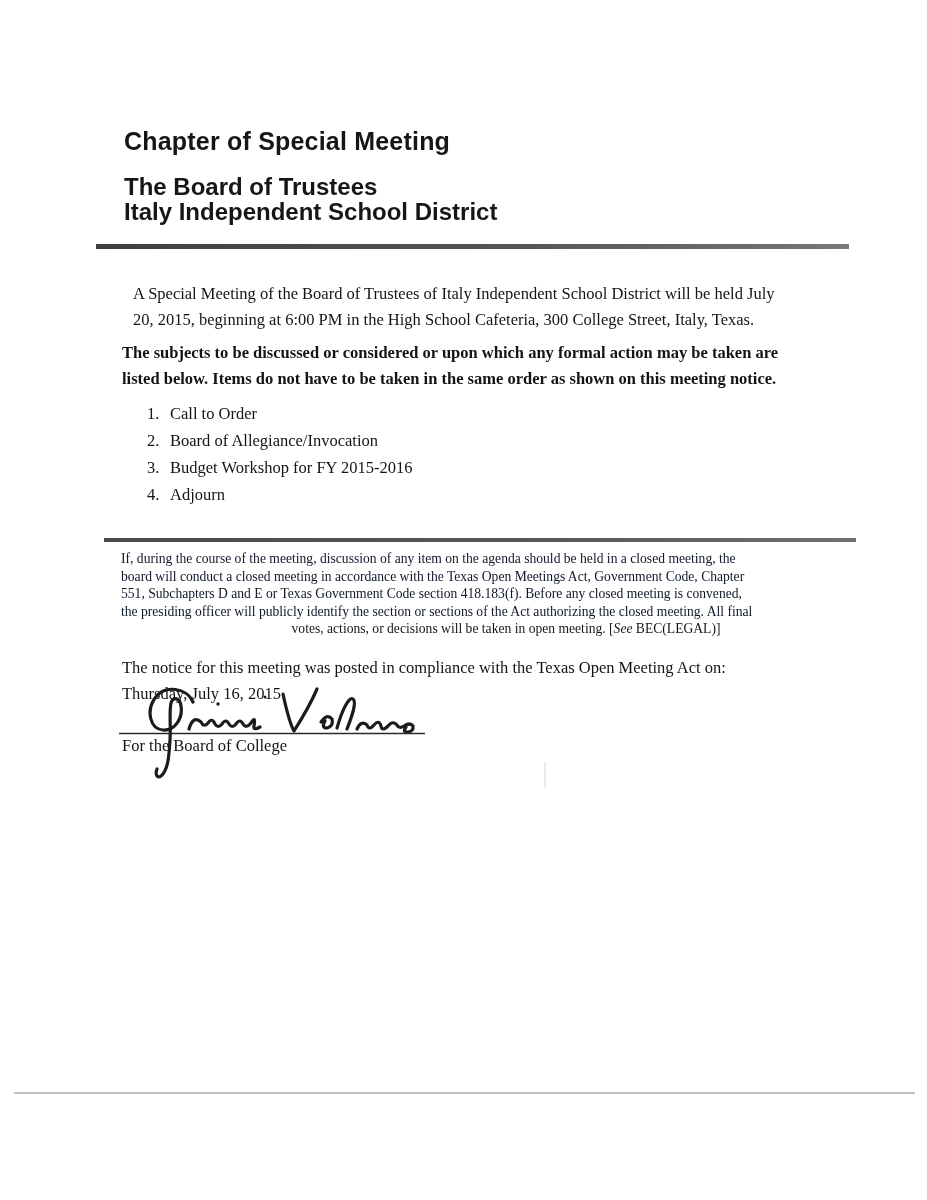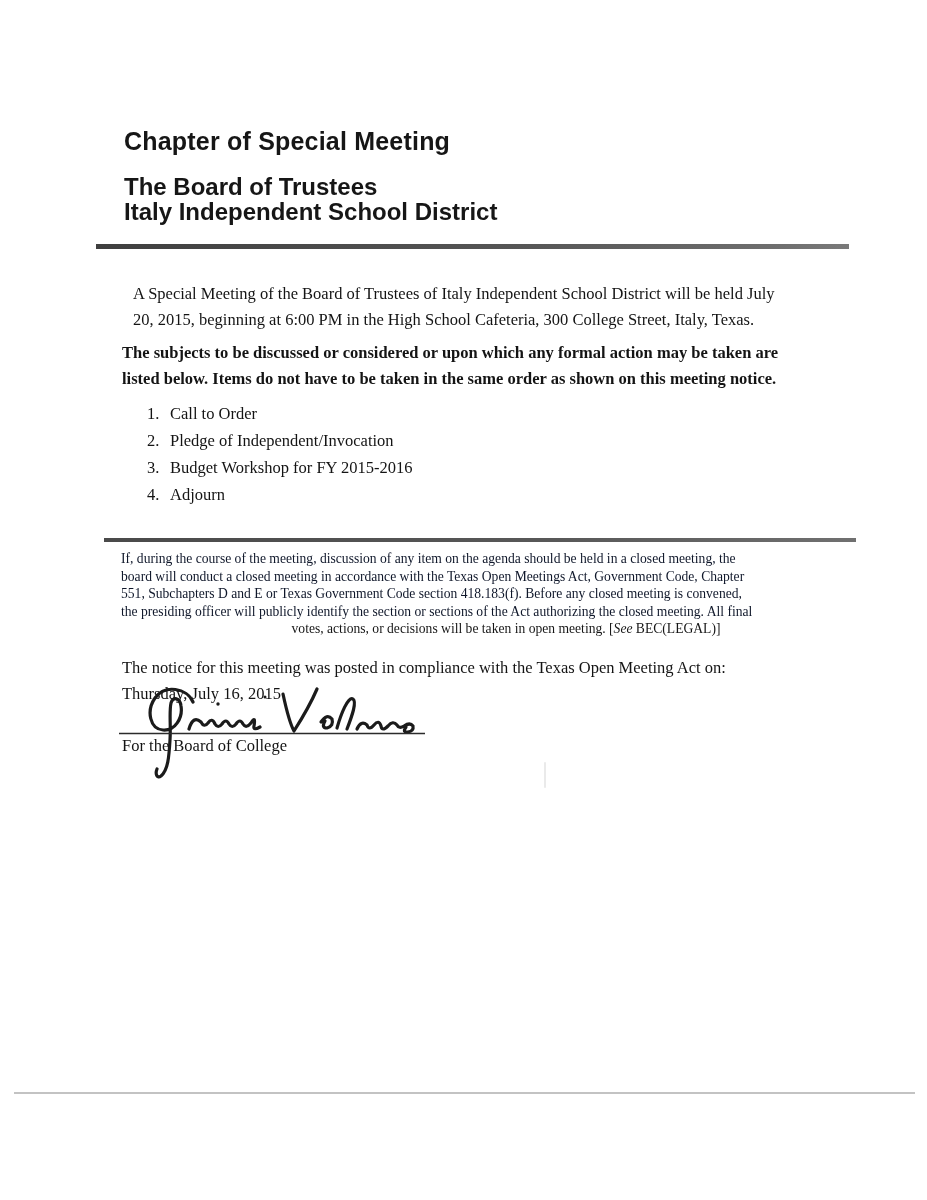--- a/index.html
+++ b/index.html
@@ -136,21 +136,21 @@
 <div class="abs body-par par-2">The subjects to be discussed or considered or upon which any formal action may be taken are
 listed below. Items do not have to be taken in the same order as shown on this meeting notice.</div>
 
 <div class="abs agenda">
   <div class="agenda-row">
     <span class="agenda-num">1.</span>
     <span>Call to Order</span>
   </div>
   <div class="agenda-row">
     <span class="agenda-num">2.</span>
-    <span>Pledge of Independent/Invocation</span>
+    <span>Board of Allegiance/Invocation</span>
   </div>
   <div class="agenda-row">
     <span class="agenda-num">3.</span>
     <span>Budget Workshop for FY 2015-2016</span>
   </div>
   <div class="agenda-row">
     <span class="agenda-num">4.</span>
     <span>Adjourn</span>
   </div>
 </div>

